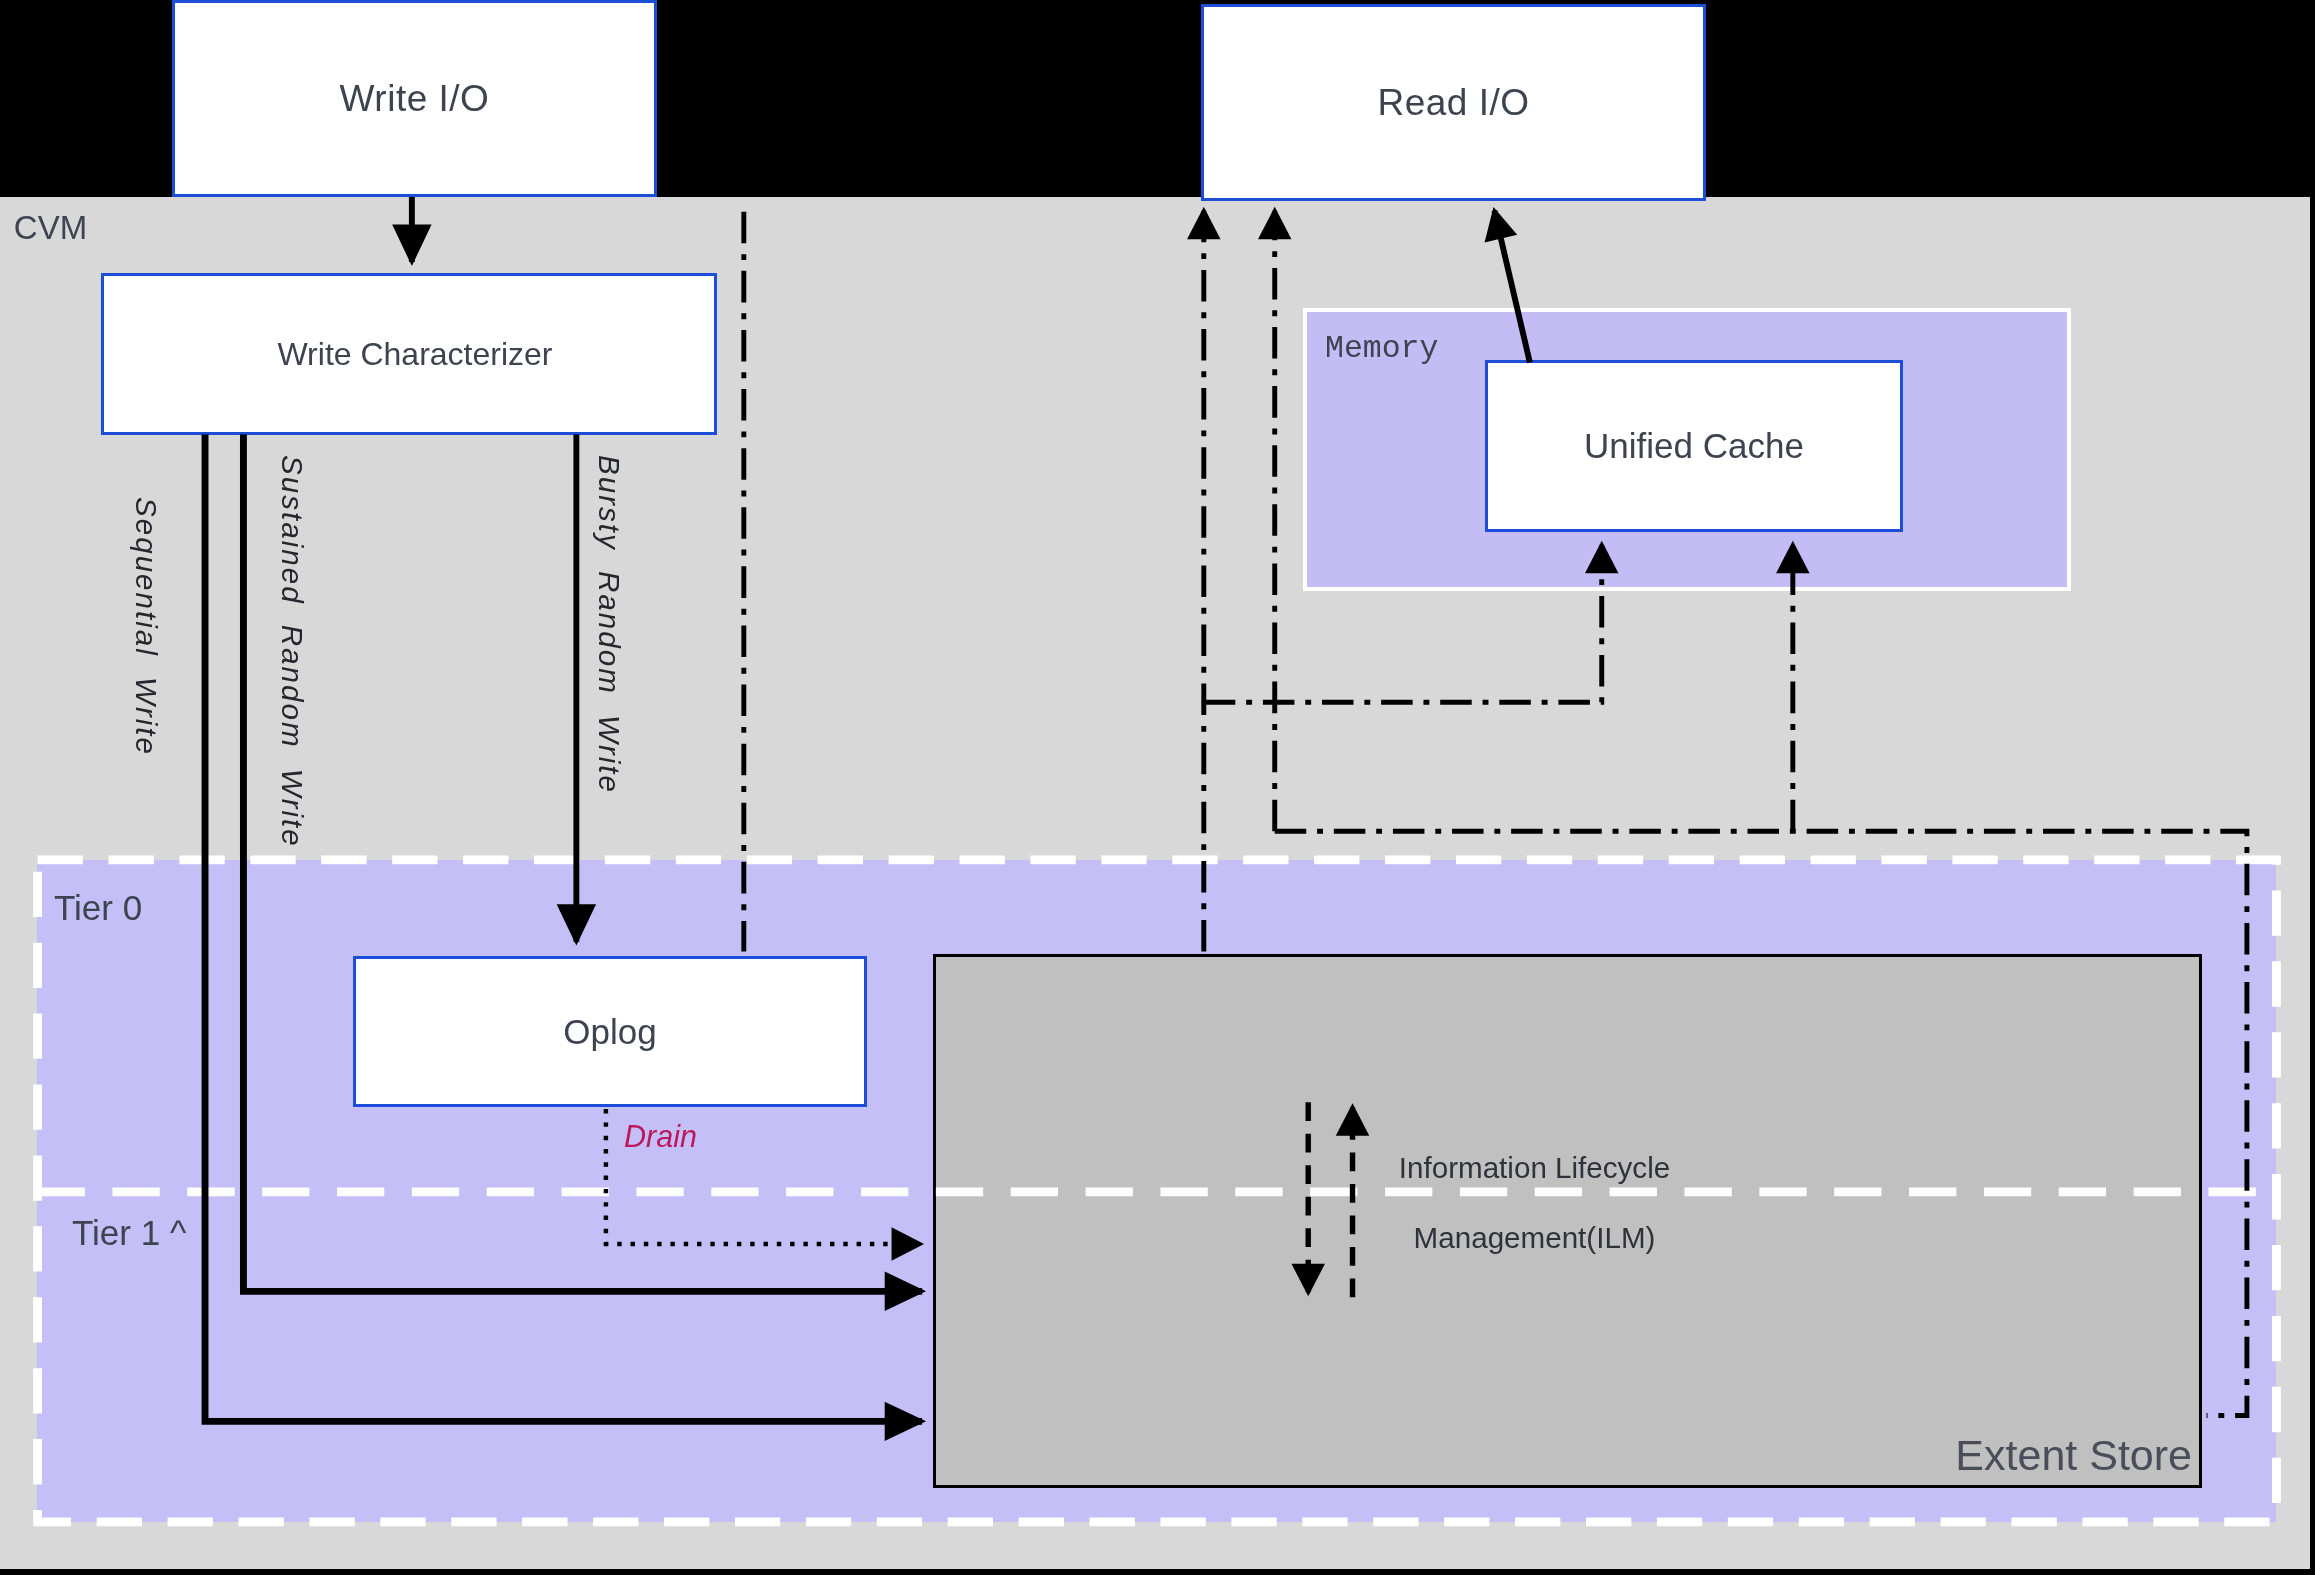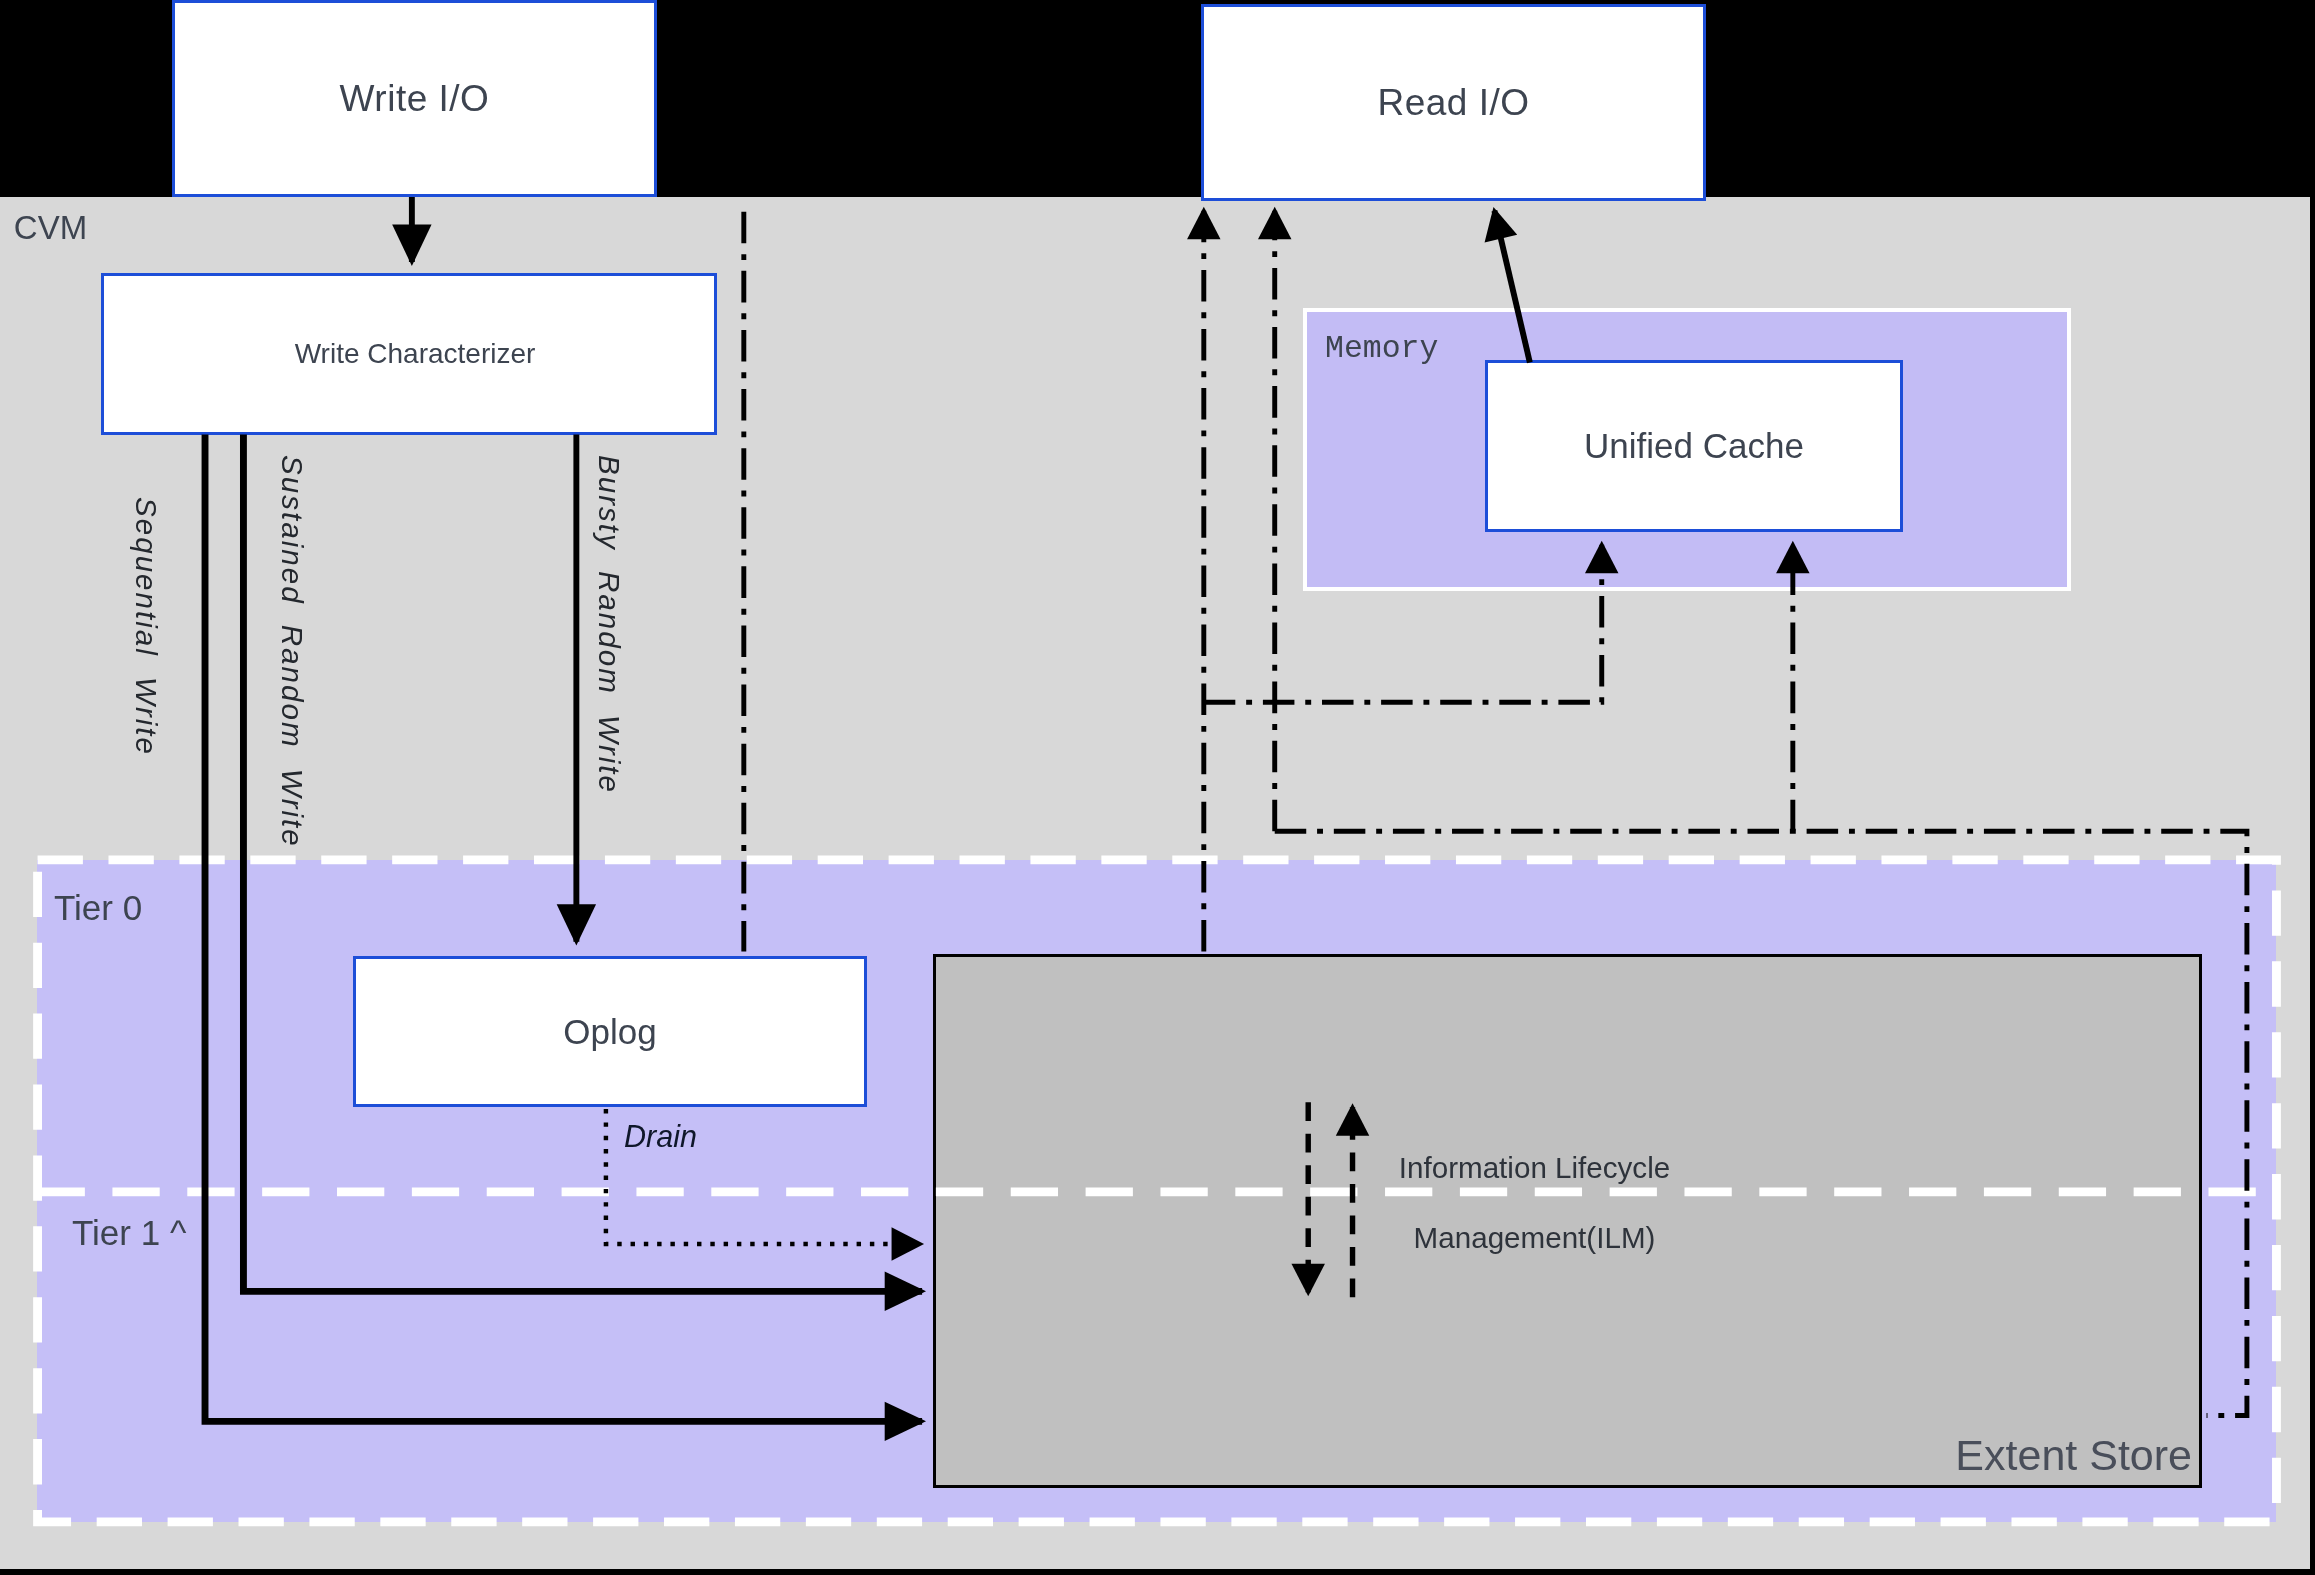--- a/index.html
+++ b/index.html
@@ -18,41 +18,41 @@
   .rightbar{left:2310px;top:0;width:5.9px;height:1575px;background:var(--frame);z-index:1;}
   .bottombar{left:0;top:1569px;width:2316px;height:5.9px;background:var(--frame);z-index:1;}
   
   .tierband{left:37px;top:860px;width:2239px;height:662px;background:var(--tier);z-index:2;}
   
   .box{box-sizing:border-box;background:var(--boxw);border:3px solid #1d4ed8;
        display:flex;align-items:center;justify-content:center;z-index:4;}
   .iobox{border-width:3.9px;font-size:37px;letter-spacing:0.5px;}
   .write-io{left:172px;top:0;width:485px;height:197px;}
   .read-io{left:1201px;top:4px;width:505px;height:197px;}
-  .wchar{left:101px;top:273px;width:616px;height:162px;font-size:28px;padding-left:12px;}
+  .wchar{left:101px;top:273px;width:616px;height:162px;font-size:32px;padding-left:12px;}
   .memorybox{box-sizing:border-box;left:1303px;top:308px;width:768px;height:283px;
        background:var(--mem);border:4.9px solid #fff;z-index:3;}
   .memlabel{left:1325px;top:331px;font-size:31.5px;z-index:4;font-family:Liberation Mono, monospace;}
   .ucache{left:1485px;top:360px;width:418px;height:172px;font-size:35px;}
   .oplog{left:353px;top:956px;width:514px;height:151px;font-size:35px;}
   .extent{box-sizing:border-box;left:933px;top:954px;width:1269px;height:534px;
        background:var(--extent);border:3px solid #000;z-index:3;}
   .extentlabel{right:124px;bottom:95px;font-size:43px;z-index:5;color:#494e5a;}
   
   .cvm{left:13.8px;top:209px;font-size:33px;z-index:4;}
   .tier0{left:54px;top:888px;font-size:35px;z-index:4;}
   .tier1{left:54px;top:1213px;font-size:35px;z-index:4;margin-left:18px;}
   
   .vlabel{writing-mode:vertical-rl;text-orientation:mixed;font-style:italic;
           font-size:29.6px;letter-spacing:2px;word-spacing:9.9px;white-space:nowrap;
           z-index:4;color:#24282e;}
   .seq{left:129px;top:497px;}
   .sus{left:275px;top:455px;}
   .bur{left:592px;top:455px;}
-  .drain{left:624px;top:1119px;font-style:italic;font-size:30.5px;z-index:5;color:#0f172a;}
+  .drain{left:624px;top:1119px;font-style:italic;font-size:30.5px;z-index:5;color:#be185d;}
   
   .ilm{left:1356px;top:1133px;width:357px;text-align:center;font-size:29.6px;
        line-height:70px;z-index:5;color:#2e333b;}
   svg.overlay{position:absolute;left:0;top:0;z-index:6;pointer-events:none;}
 </style>
 </head>
 <body>
 
 <div class="canvas">
 

